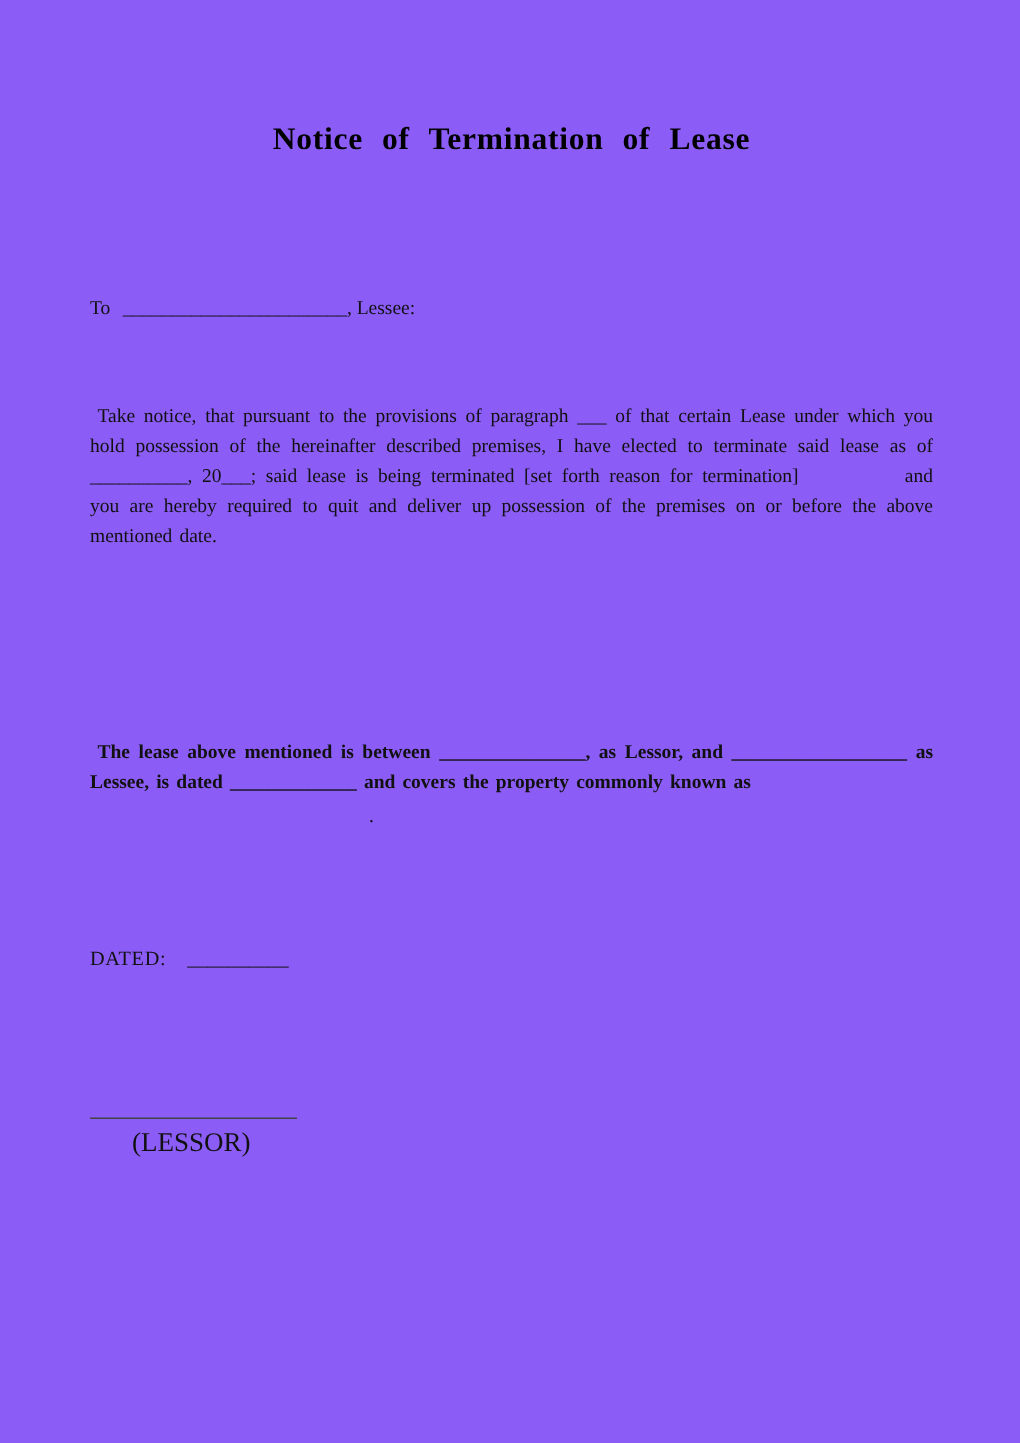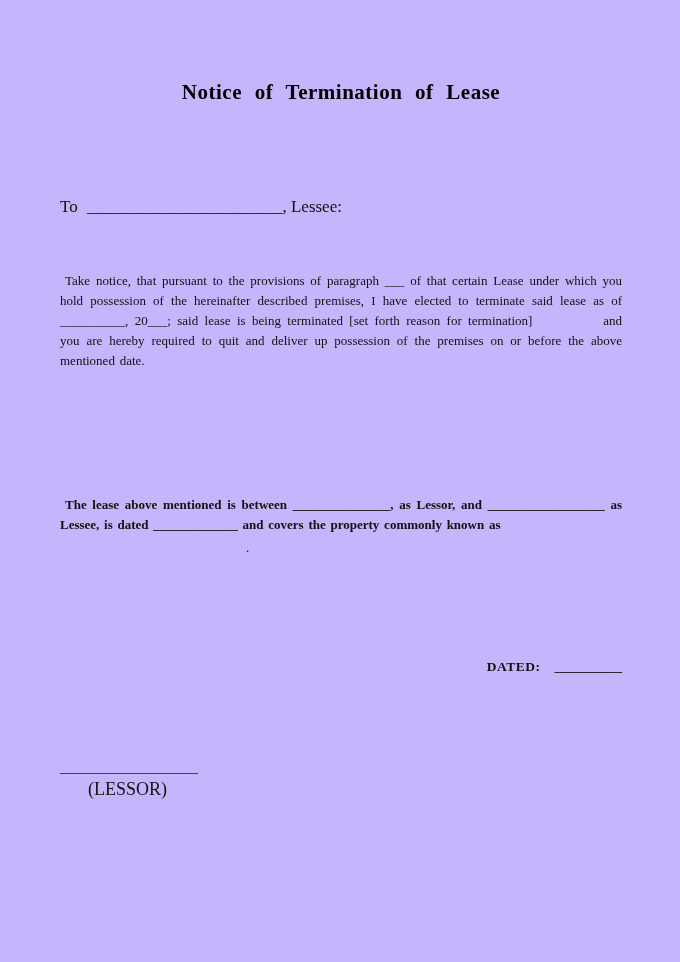--- a/index.html
+++ b/index.html
@@ -5,38 +5,38 @@
   html, body {
     margin: 0;
     padding: 0;
     background: #ffffff;
   }
   .page {
     position: relative;
     width: 680px;
     min-height: 962px;
     box-sizing: border-box;
-    background: #c4b5fd;
+    background: #8b5cf6;
     padding: 80px 58px 40px 60px;
     font-family: "Liberation Serif", "DejaVu Serif", serif;
     color: #111111;
     font-size: 13px;
   }
   .title {
     margin: 0;
     font-size: 21px;
     font-weight: bold;
     text-align: center;
     letter-spacing: 0.5px;
     word-spacing: 7px;
     color: #000000;
   }
   .to-line {
     margin-top: 92px;
-    font-size: 17px;
+    font-size: 13px;
     white-space: nowrap;
   }
   .to-line .blank {
     margin-left: 5px;
   }
   .para {
     margin: 0;
     text-align: justify;
     line-height: 20px;
     word-spacing: 1.5px;
@@ -52,25 +52,24 @@
   .blank {
     letter-spacing: 0;
     white-space: nowrap;
   }
   .period-line {
     margin-top: 4px;
     padding-left: 186px;
     line-height: 18px;
   }
   .dated-line {
-    margin-top: 102px;
-    text-align: right;
+    margin-top: 78px;
+    text-align: left;
     font-size: 13.5px;
     letter-spacing: 0.5px;
-    font-weight: bold;
   }
   .dated-line .blank {
     margin-left: 10px;
   }
   .signature-block {
     margin-top: 98px;
   }
   .sig-line {
     width: 138px;
     height: 0;

